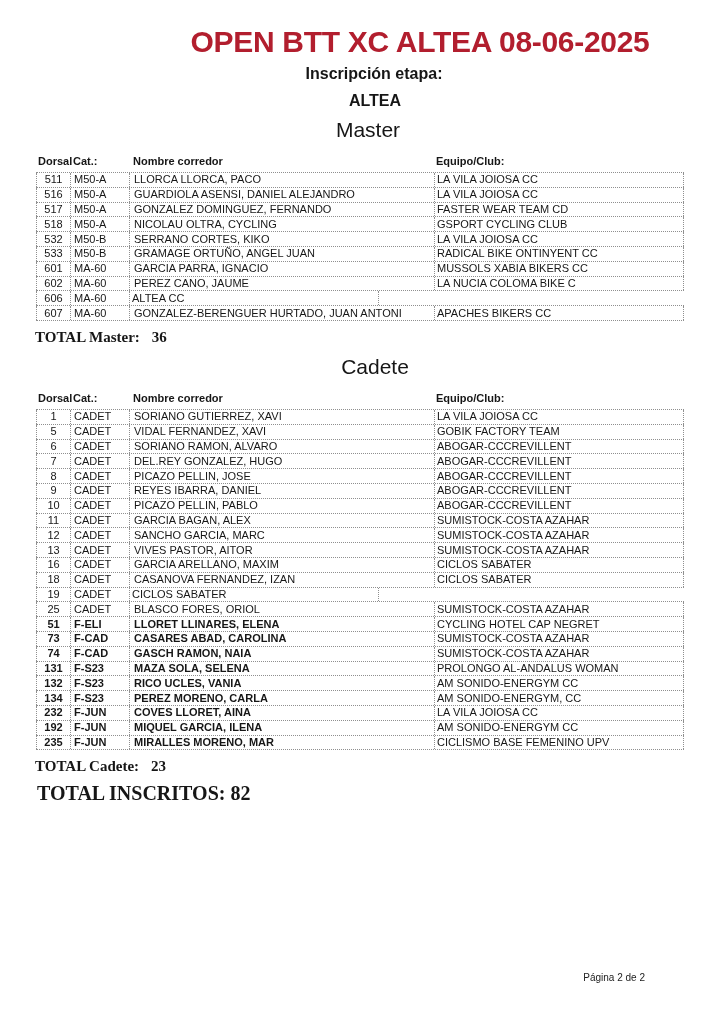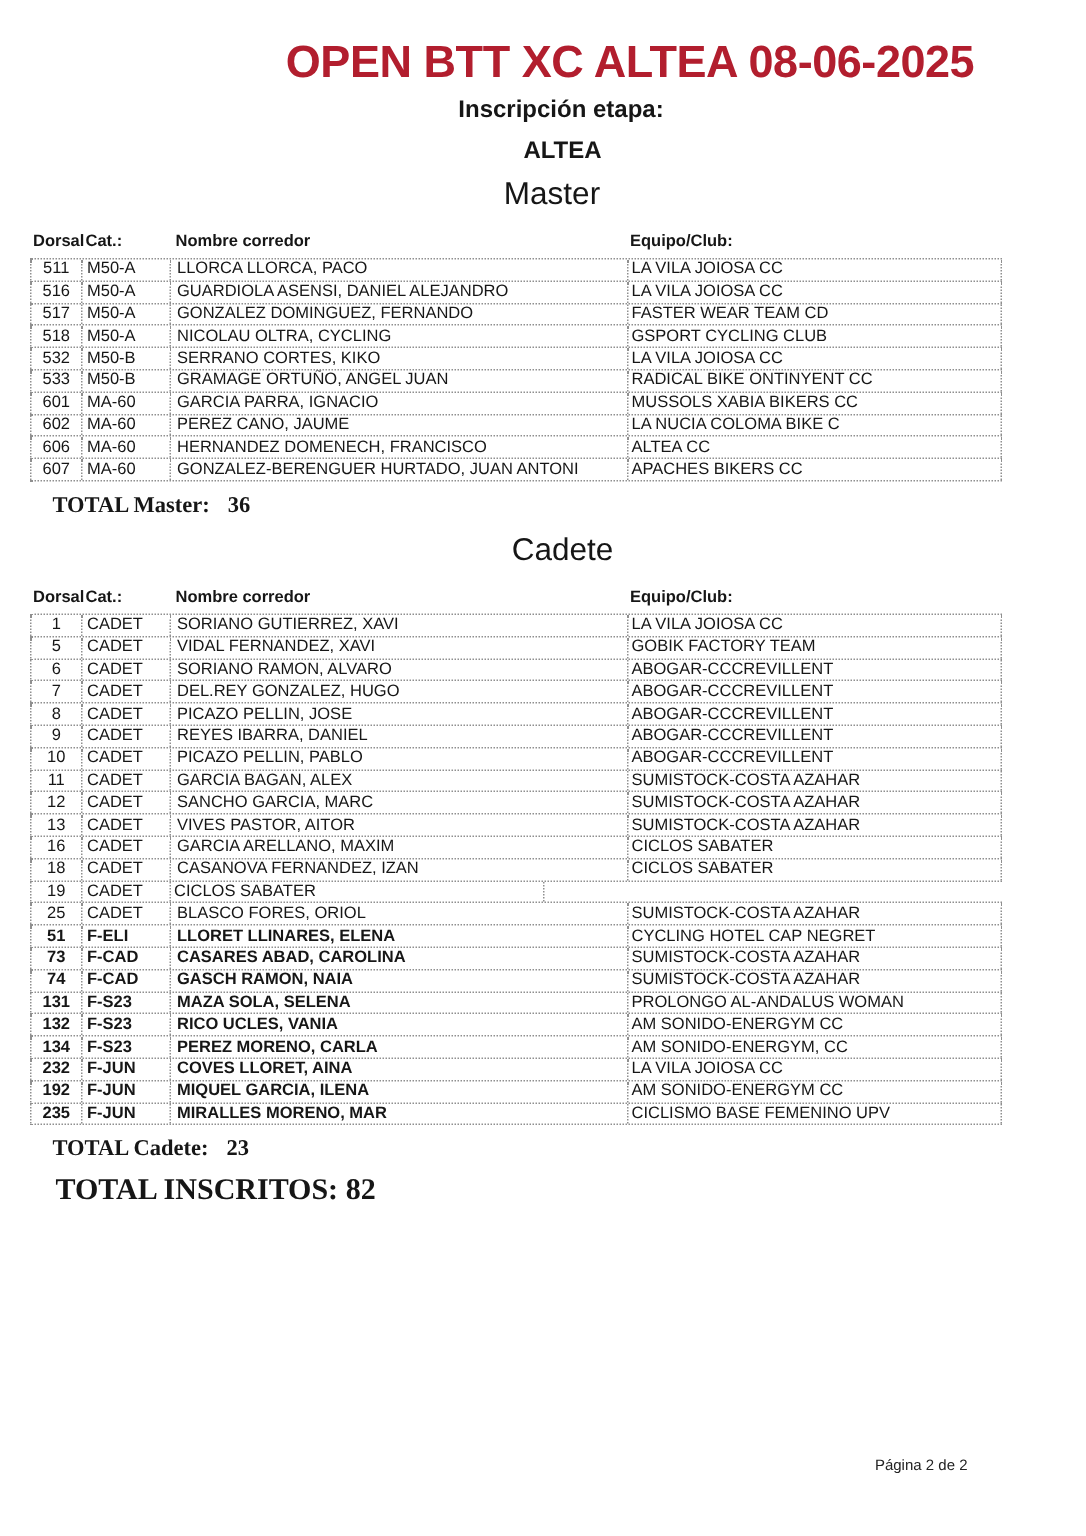--- a/index.html
+++ b/index.html
@@ -28,21 +28,21 @@
     margin-top:9px; text-align:center; position:relative; left:13px;
     font-size:16px; font-weight:bold; line-height:18px;
   }
   .section-heading {
     text-align:center; position:relative;
     font-size:21px; font-weight:normal; line-height:24px;
   }
   .section-master .section-heading { margin-top:8px; left:6px; }
   .section-cadete .section-heading { margin-top:9px; left:13px; }
 
-  .tbl { margin-left:20px; width:648px; }
+  .tbl { margin-left:36px; width:648px; }
   .tbl-header { display:flex; margin-top:13px; margin-bottom:4px; }
   .tbl-header .cell { font-weight:bold; font-size:11px; line-height:13px; white-space:nowrap; overflow:visible; }
   .tbl-body { border-top:1px dotted #8f8f8f; }
   .row {
     display:flex; height:13.8px; align-items:center;
     border-bottom:1px dotted #8f8f8f;
   }
   .cell {
     font-size:11px; line-height:13px; white-space:nowrap; overflow:hidden;
     box-sizing:border-box; flex:none;
@@ -144,21 +144,20 @@
   <div class="row">
     <span class="cell c-dorsal">602</span>
     <span class="cell c-cat">MA-60</span>
     <span class="cell c-name">PEREZ CANO, JAUME</span>
     <span class="cell c-club">LA NUCIA COLOMA BIKE C</span>
   </div>
 
   <div class="row">
     <span class="cell c-dorsal">606</span>
     <span class="cell c-cat">MA-60</span>
-    <span class="cell c-name">HERNANDEZ DOMENECH, FRANCISCO</span>
     <span class="cell c-club">ALTEA CC</span>
   </div>
 
   <div class="row">
     <span class="cell c-dorsal">607</span>
     <span class="cell c-cat">MA-60</span>
     <span class="cell c-name">GONZALEZ-BERENGUER HURTADO, JUAN ANTONI</span>
     <span class="cell c-club">APACHES BIKERS CC</span>
   </div>
 </div>

